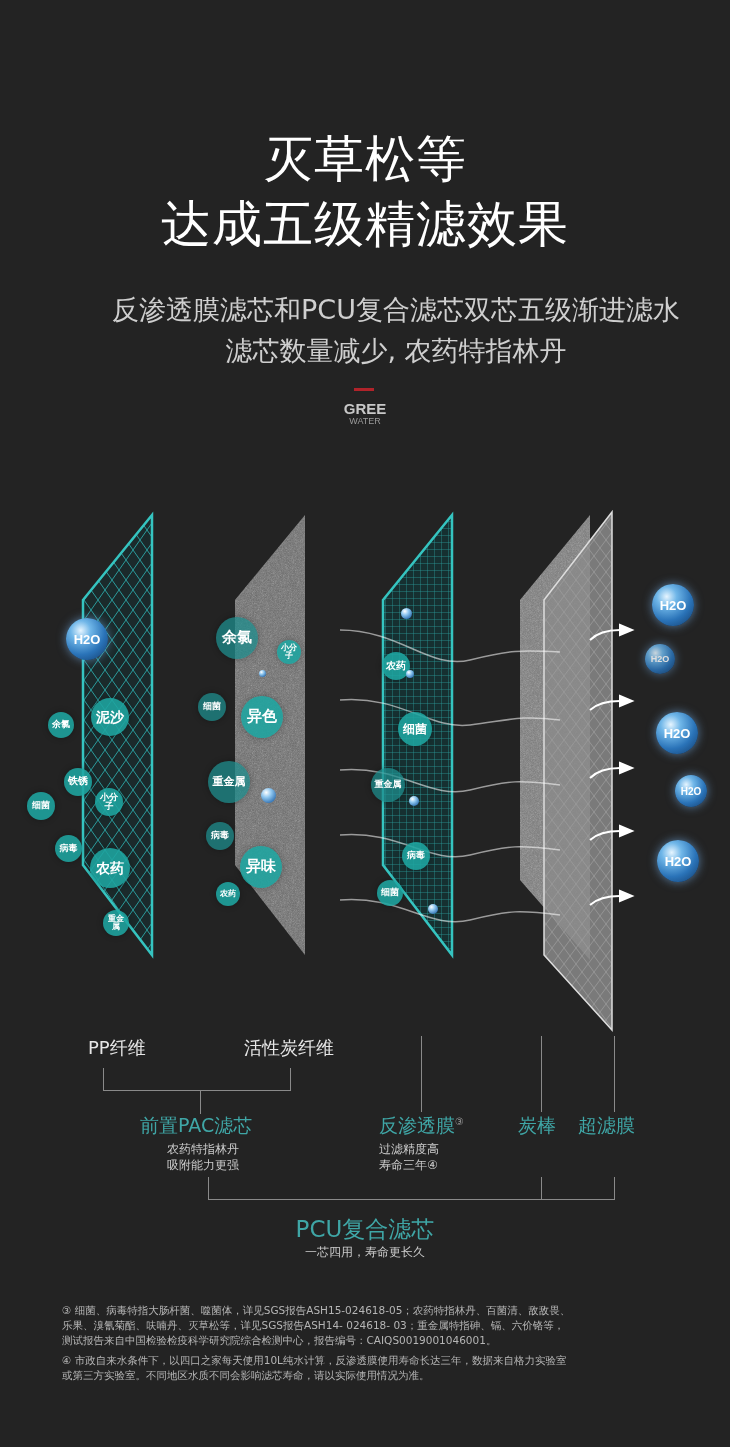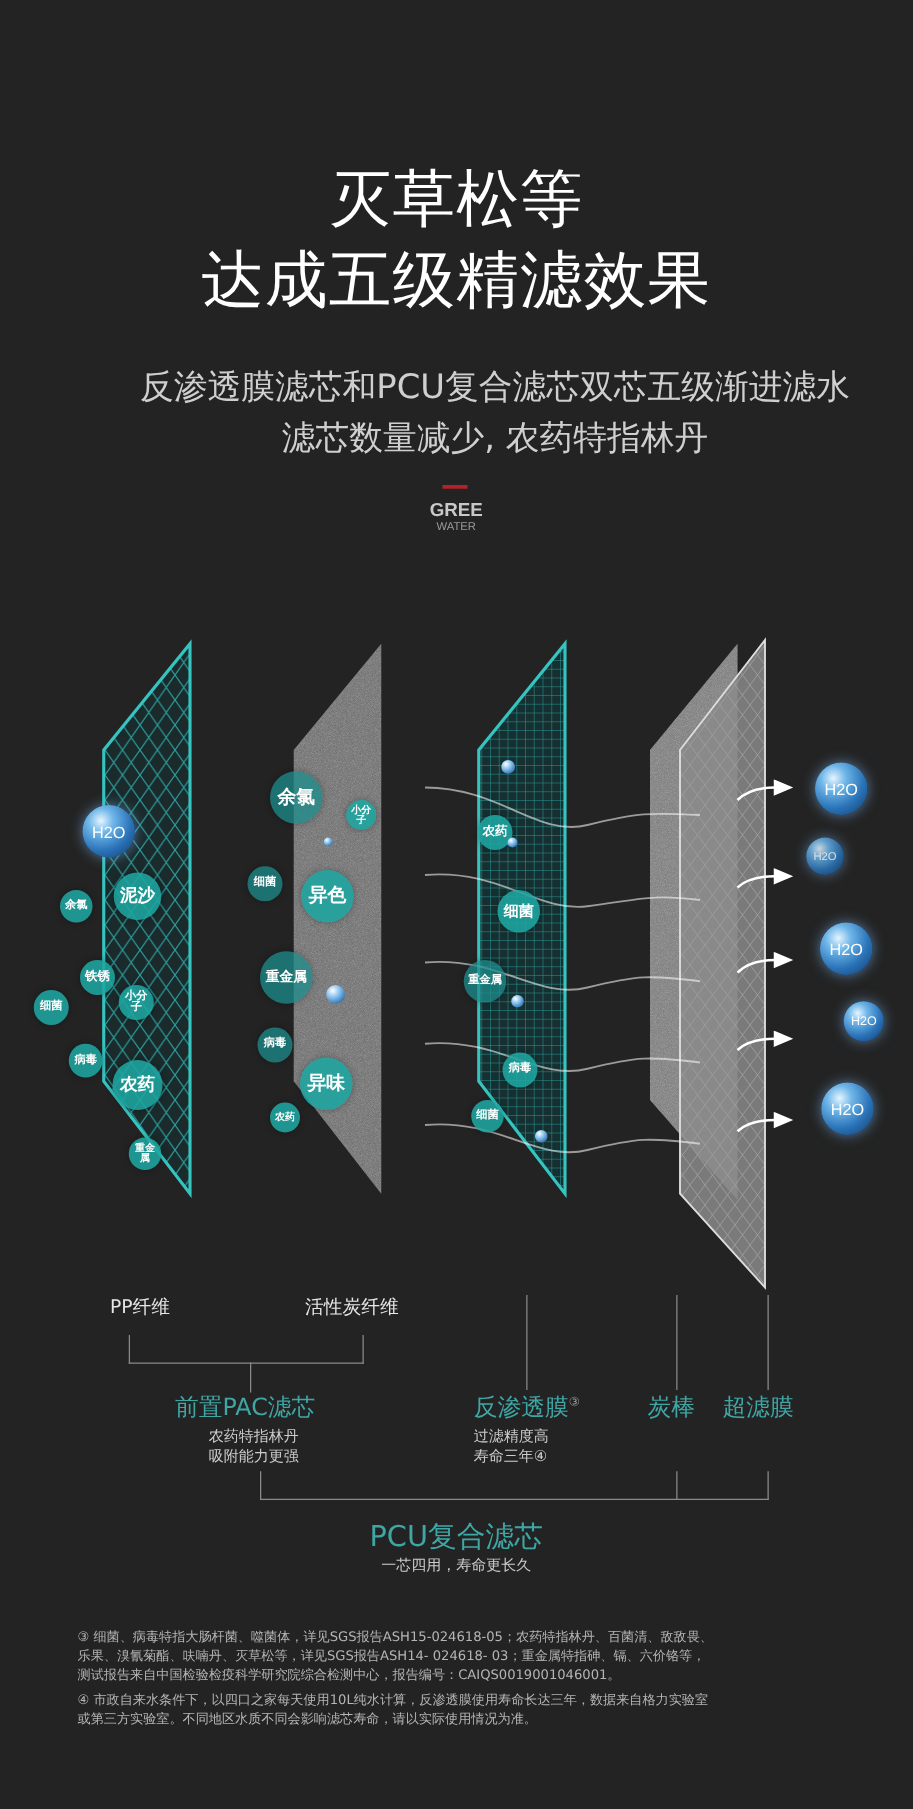--- a/index.html
+++ b/index.html
@@ -29,27 +29,27 @@
     color:#fff; display:flex; align-items:center; justify-content:center;
     text-align:center; font-weight:bold; line-height:1.05;
     box-shadow:0 0 6px rgba(0,0,0,0.3);
   }
   .bubble.dim { background:rgba(30,140,140,0.75); }
   .h2o {
     position:absolute; border-radius:50%;
     background:radial-gradient(circle at 35% 30%, #e6f5ff 0%, #6fb6e8 25%, #2a73b8 60%, #1b4f86 85%, #0f3157 100%);
     box-shadow:0 0 10px rgba(120,180,240,0.6);
     color:#fff; display:flex; align-items:center; justify-content:center;
-    font-family:"Liberation Sans", sans-serif; font-weight:normal;margin-top:26px;
+    font-family:"Liberation Sans", sans-serif; font-weight:bold;
   }
   .drop {
     position:absolute; border-radius:50%;
     background:radial-gradient(circle at 35% 30%, #ffffff 0%, #8fc7f0 35%, #2f6fb0 80%);
   }
-  .label-white { color:#e6e6e6; font-size:15px; }
+  .label-white { color:#e6e6e6; font-size:18px; }
   .label-teal { color:#3fa6a6; font-size:19px; }
   .label-small { color:#cccccc; font-size:12px; line-height:16px; }
   .line { position:absolute; background:#8a8a8a; }
   .footnote { color:#b5b5b5; font-size:10.5px; line-height:14px; left:62px; width:620px; }
 </style>
 </head>
 <body>
 
 <div class="abs title" style="top:128px;">灭草松等</div>
 <div class="abs title" style="top:193px;">达成五级精滤效果</div>
@@ -115,21 +115,21 @@
       <path d="M590 340 Q 600 331 620 331" fill="none"></path>
         <polygon points="620,326 632,331 620,336"></polygon>
       <path d="M590 405 Q 600 396 620 396" fill="none"></path>
         <polygon points="620,391 632,396 620,401"></polygon>
     </g>
   </svg>
 
   <div class="h2o" style="left:66px;top:118px;width:42px;height:42px;font-size:13px;">H2O</div>
   <div class="bubble" style="left:91px;top:198px;width:38px;height:38px;font-size:14px;text-align:center;">泥沙</div>
   <div class="bubble" style="left:48px;top:212px;width:26px;height:26px;font-size:9px;">余氯</div>
-  <div class="bubble" style="left:64px;top:268px;width:28px;height:28px;font-size:10px;">铁锈</div>
+  <div class="bubble" style="left:64px;top:268px;width:28px;height:28px;font-size:10px;font-family:Liberation Mono, monospace;">铁锈</div>
   <div class="bubble" style="left:27px;top:292px;width:28px;height:28px;font-size:9px;">细菌</div>
   <div class="bubble" style="left:95px;top:288px;width:28px;height:28px;font-size:9px;padding:2px;box-sizing:border-box;">小分子</div>
   <div class="bubble" style="left:55px;top:335px;width:27px;height:27px;font-size:9px;">病毒</div>
   <div class="bubble" style="left:90px;top:348px;width:40px;height:40px;font-size:14px;">农药</div>
   <div class="bubble" style="left:103px;top:410px;width:26px;height:26px;font-size:8px;padding:3px;box-sizing:border-box;">重金属</div>
 
   <div class="bubble dim" style="left:216px;top:117px;width:42px;height:42px;font-size:15px;">余氯</div>
   <div class="bubble" style="left:277px;top:140px;width:24px;height:24px;font-size:8px;padding:2px;box-sizing:border-box;">小分子</div>
   <div class="bubble dim" style="left:198px;top:193px;width:28px;height:28px;font-size:9px;">细菌</div>
   <div class="bubble" style="left:241px;top:196px;width:42px;height:42px;font-size:15px;">异色</div>

